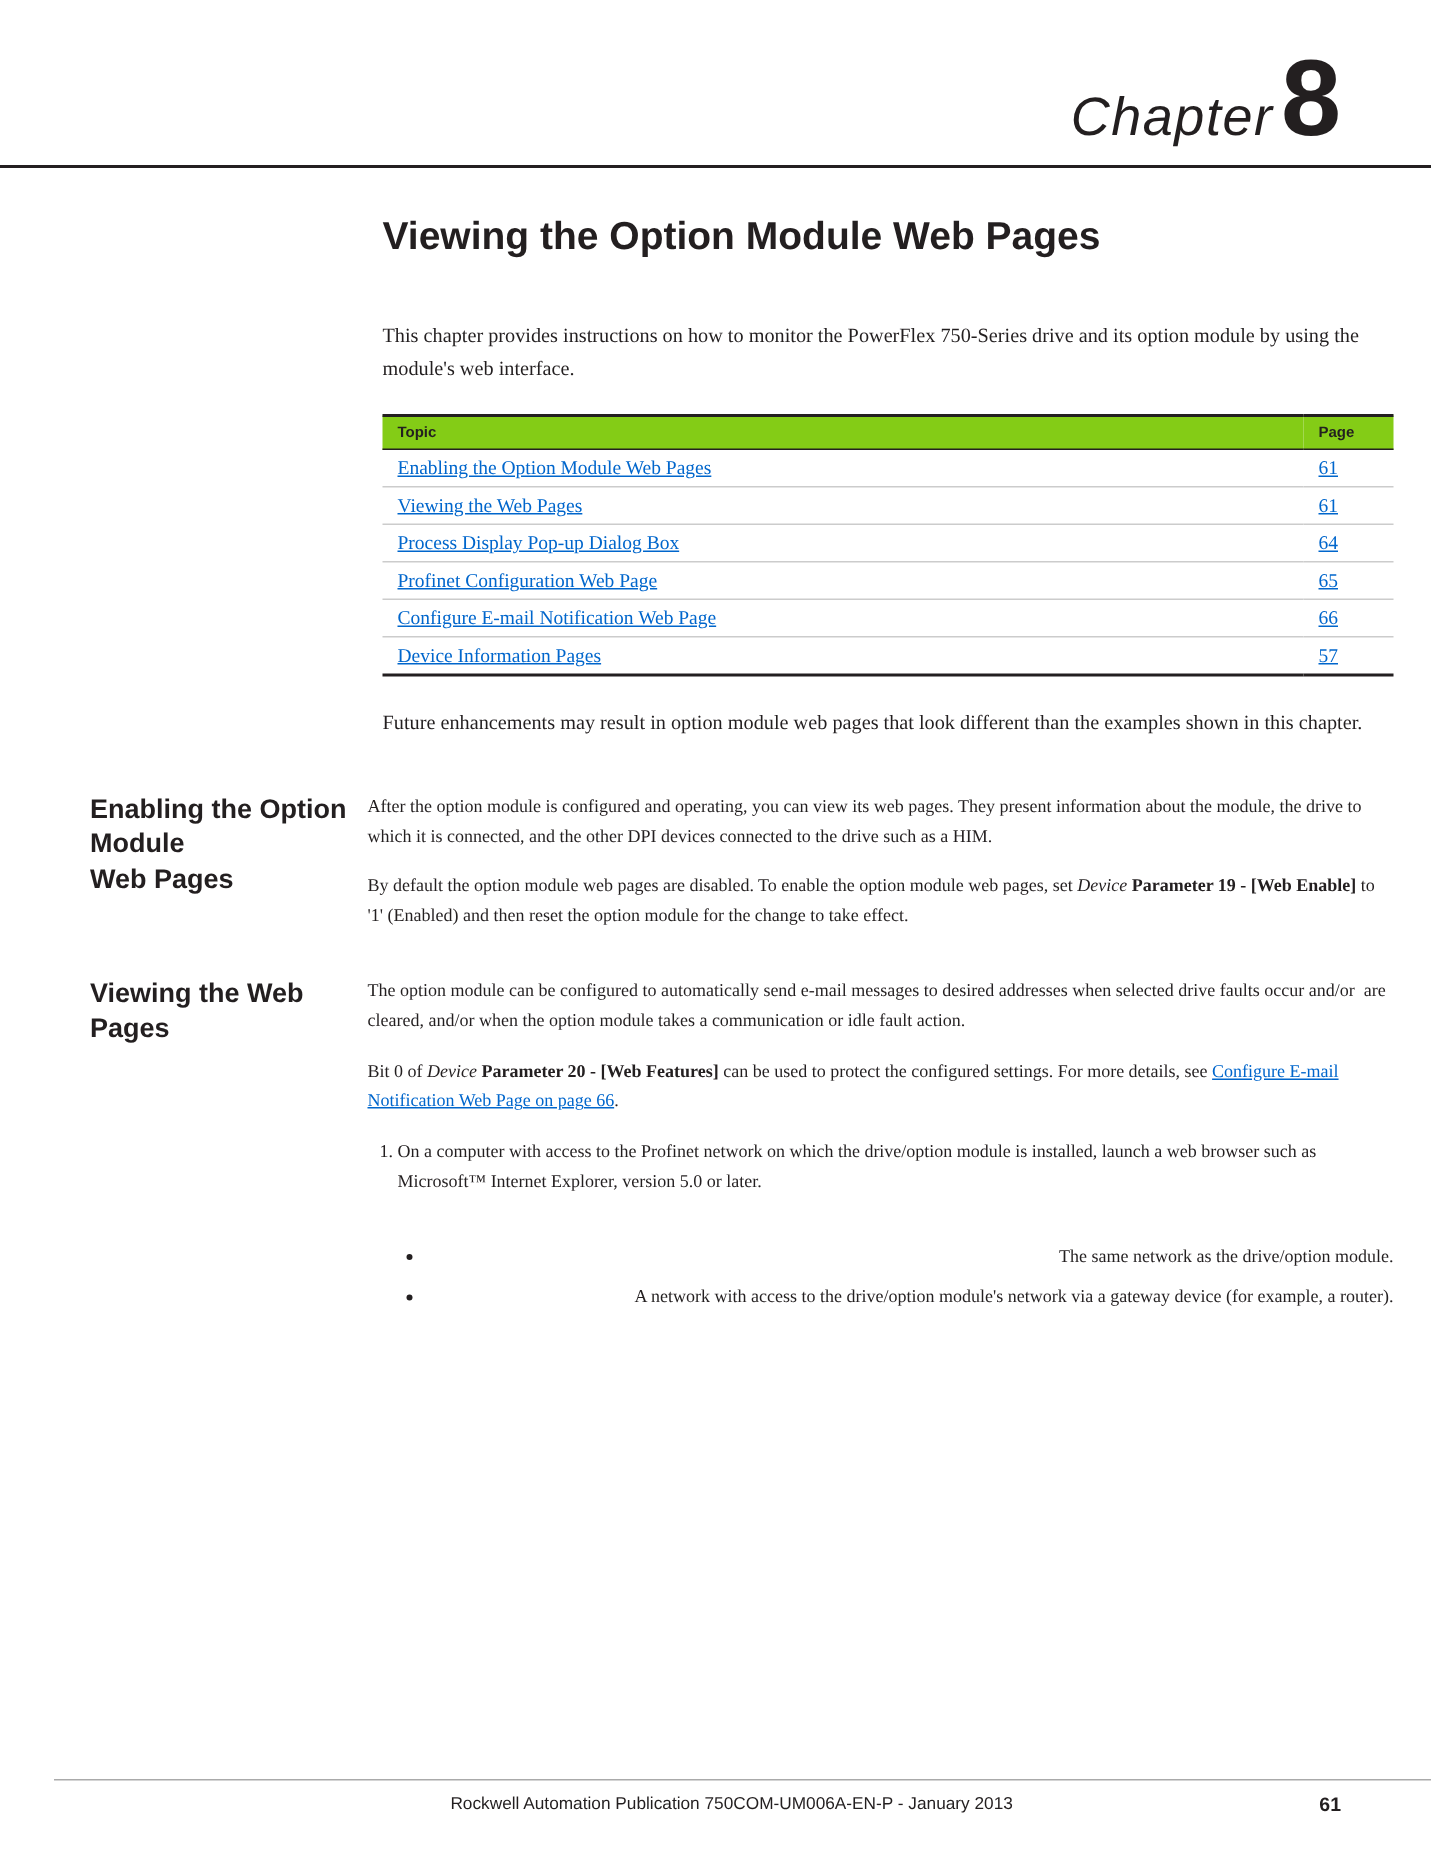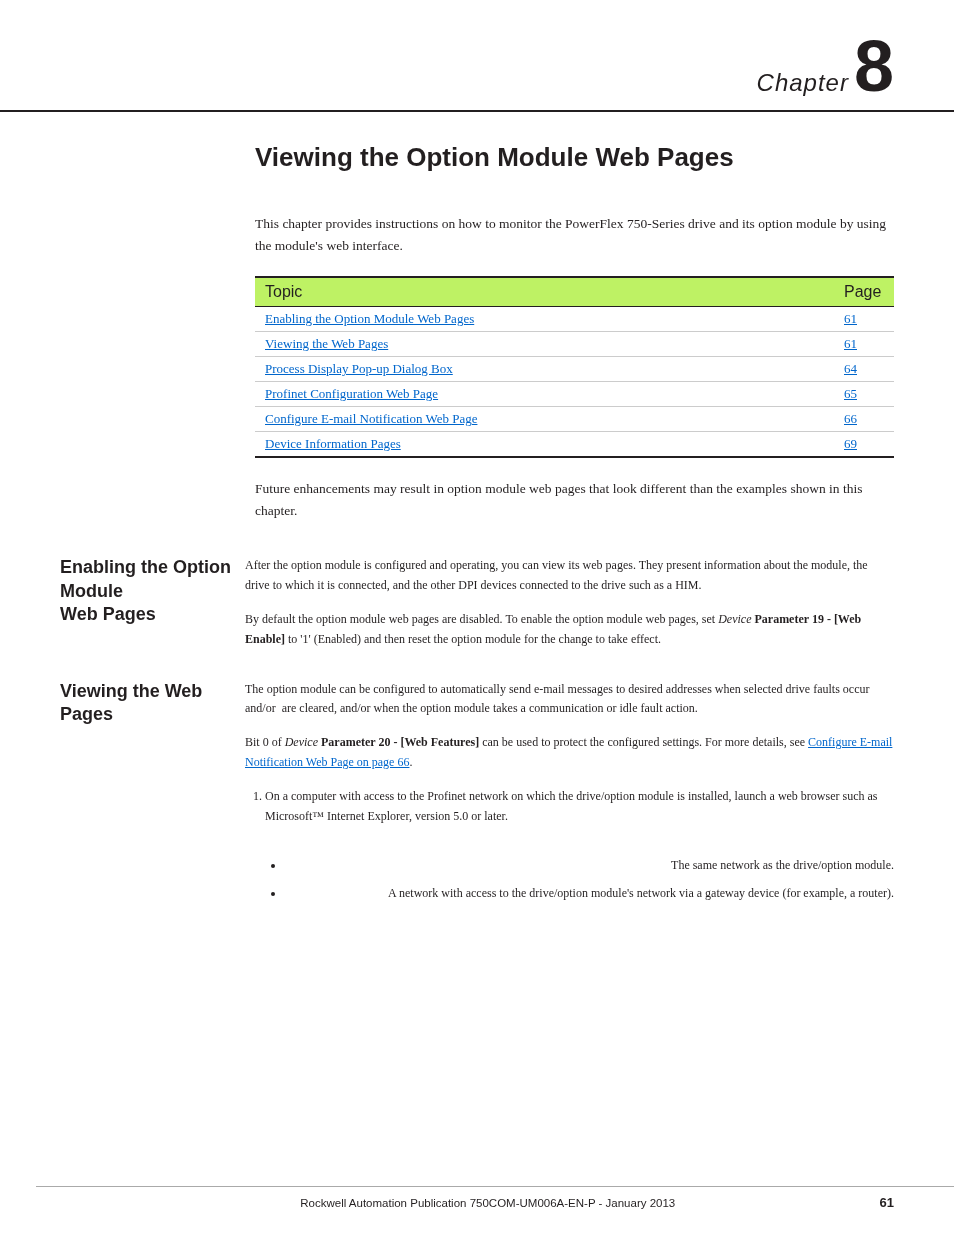--- a/index.html
+++ b/index.html
@@ -29,21 +29,21 @@
     .chapter-header {
       position: relative;
       padding-top: 30px;
       padding-right: 60px;
       text-align: right;
       margin-bottom: 0;
     }
 
     .chapter-label {
       font-family: Arial, sans-serif;
-      font-size: 24px;
+      font-size: 36px;
       font-style: italic;
       font-weight: normal;
       color: #231f20;
       letter-spacing: 1px;
     }
 
     .chapter-number {
       font-family: Arial, sans-serif;
       font-size: 72px;
       font-weight: bold;
@@ -54,21 +54,21 @@
     }
 
     .header-rule {
       border: none;
       border-top: 2px solid #231f20;
       margin: 8px 0 0 0;
     }
 
     
     .content-area {
-      padding: 0 60px 60px 60px;
+      padding: 0 25px 60px 60px;
     }
 
     
     .page-title {
       font-family: Arial, sans-serif;
       font-size: 26px;
       font-weight: bold;
       color: #231f20;
       margin-top: 30px;
       margin-bottom: 40px;
@@ -86,27 +86,27 @@
     
     .toc-table {
       margin-left: 195px;
       margin-bottom: 20px;
       border-collapse: collapse;
       width: calc(100% - 195px - 0px);
     }
 
     .toc-table th {
       font-family: Arial, sans-serif;
-      font-size: 16px;
-      font-weight: normal;
+      font-size: 10px;
+      font-weight: bold;
       border-top: 2px solid #231f20;
       border-bottom: 1px solid #231f20;
       padding: 5px 10px;
       text-align: left;
-      background: #bef264;
+      background: #84cc16;
     }
 
     .toc-table th.page-col {
       text-align: left;
       width: 60px;
     }
 
     .toc-table td {
       padding: 4px 10px;
       font-size: 13px;
@@ -273,21 +273,21 @@
           <tr>
             <td><a class="toc-link">Profinet Configuration Web Page</a></td>
             <td class="page-cell"><a class="toc-link">65</a></td>
           </tr>
           <tr>
             <td><a class="toc-link">Configure E-mail Notification Web Page</a></td>
             <td class="page-cell"><a class="toc-link">66</a></td>
           </tr>
           <tr>
             <td><a class="toc-link">Device Information Pages</a></td>
-            <td class="page-cell"><a class="toc-link">69</a></td>
+            <td class="page-cell"><a class="toc-link">57</a></td>
           </tr>
         </tbody>
     </table>
 
     <div class="future-text">Future enhancements may result in option module web pages that look different than the examples shown in this chapter.</div>
 
     <div class="section">
       <div class="section-heading">
         <div class="section-heading-text">
           <span>Enabling the Option Module<br>Web Pages</span>

